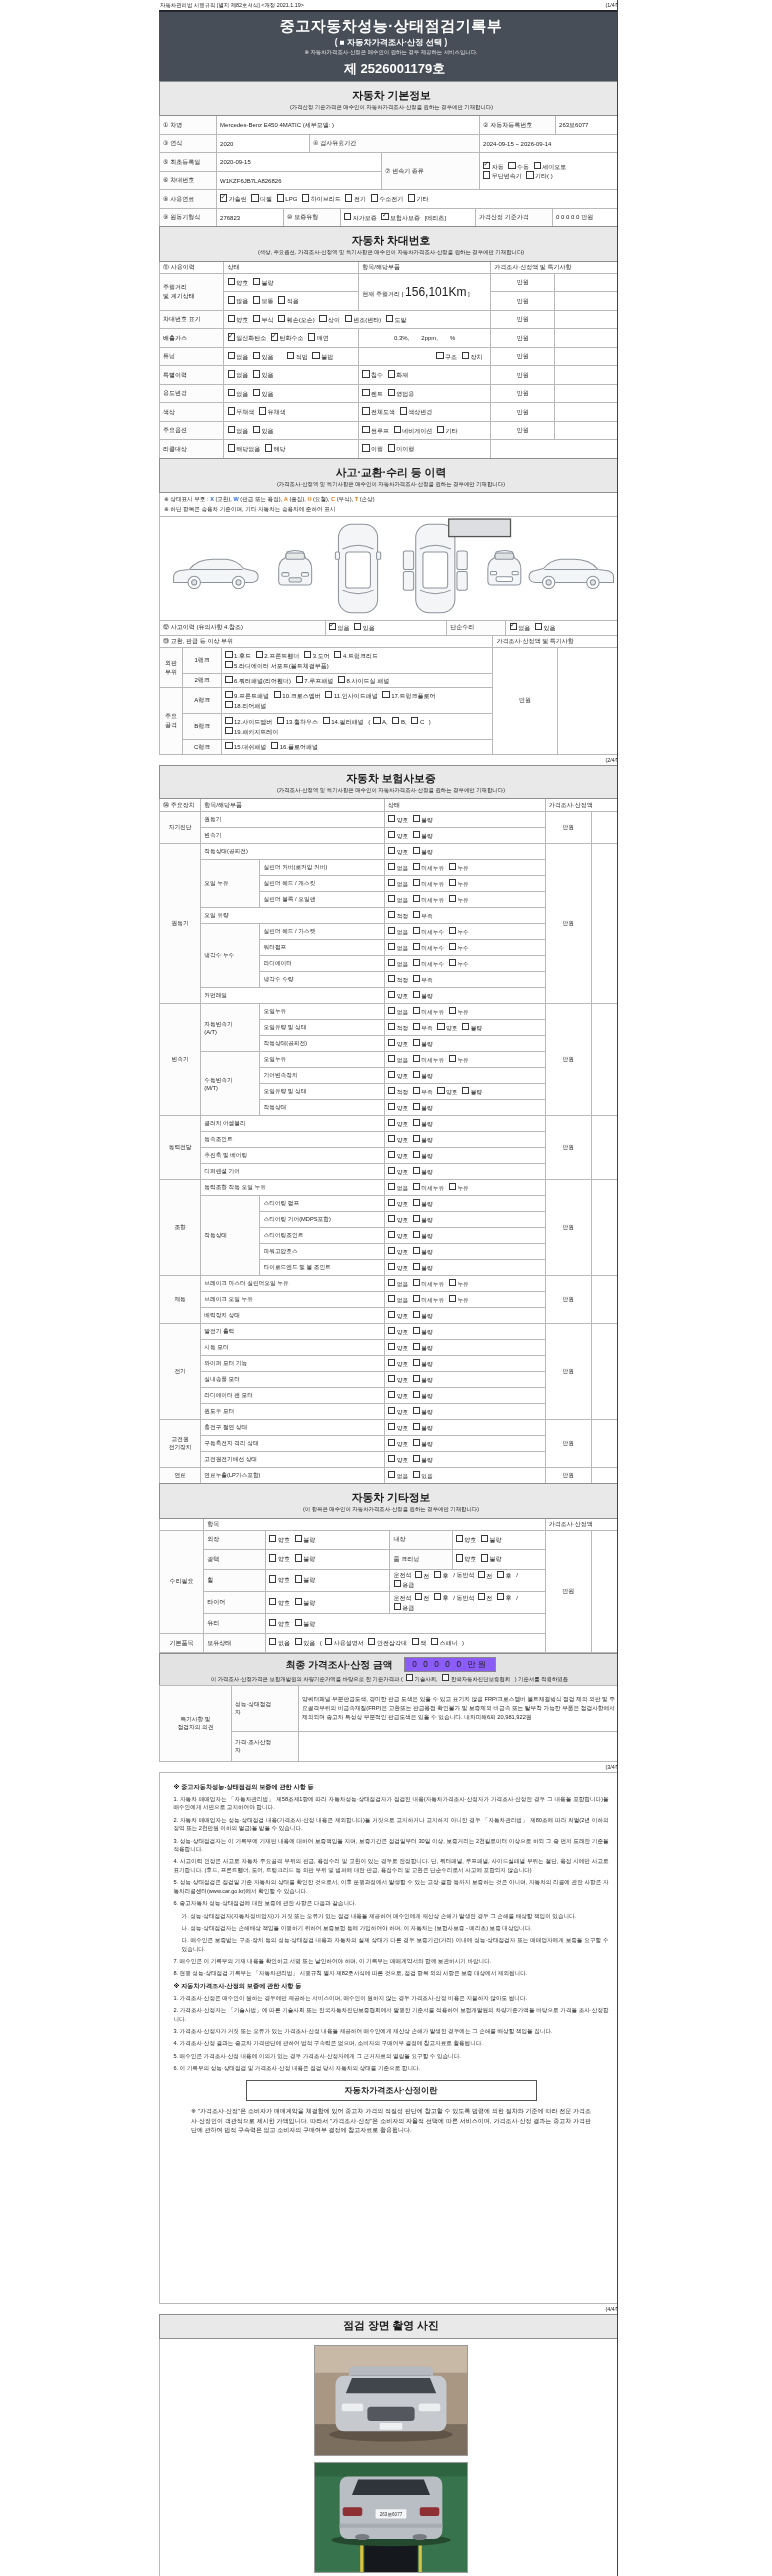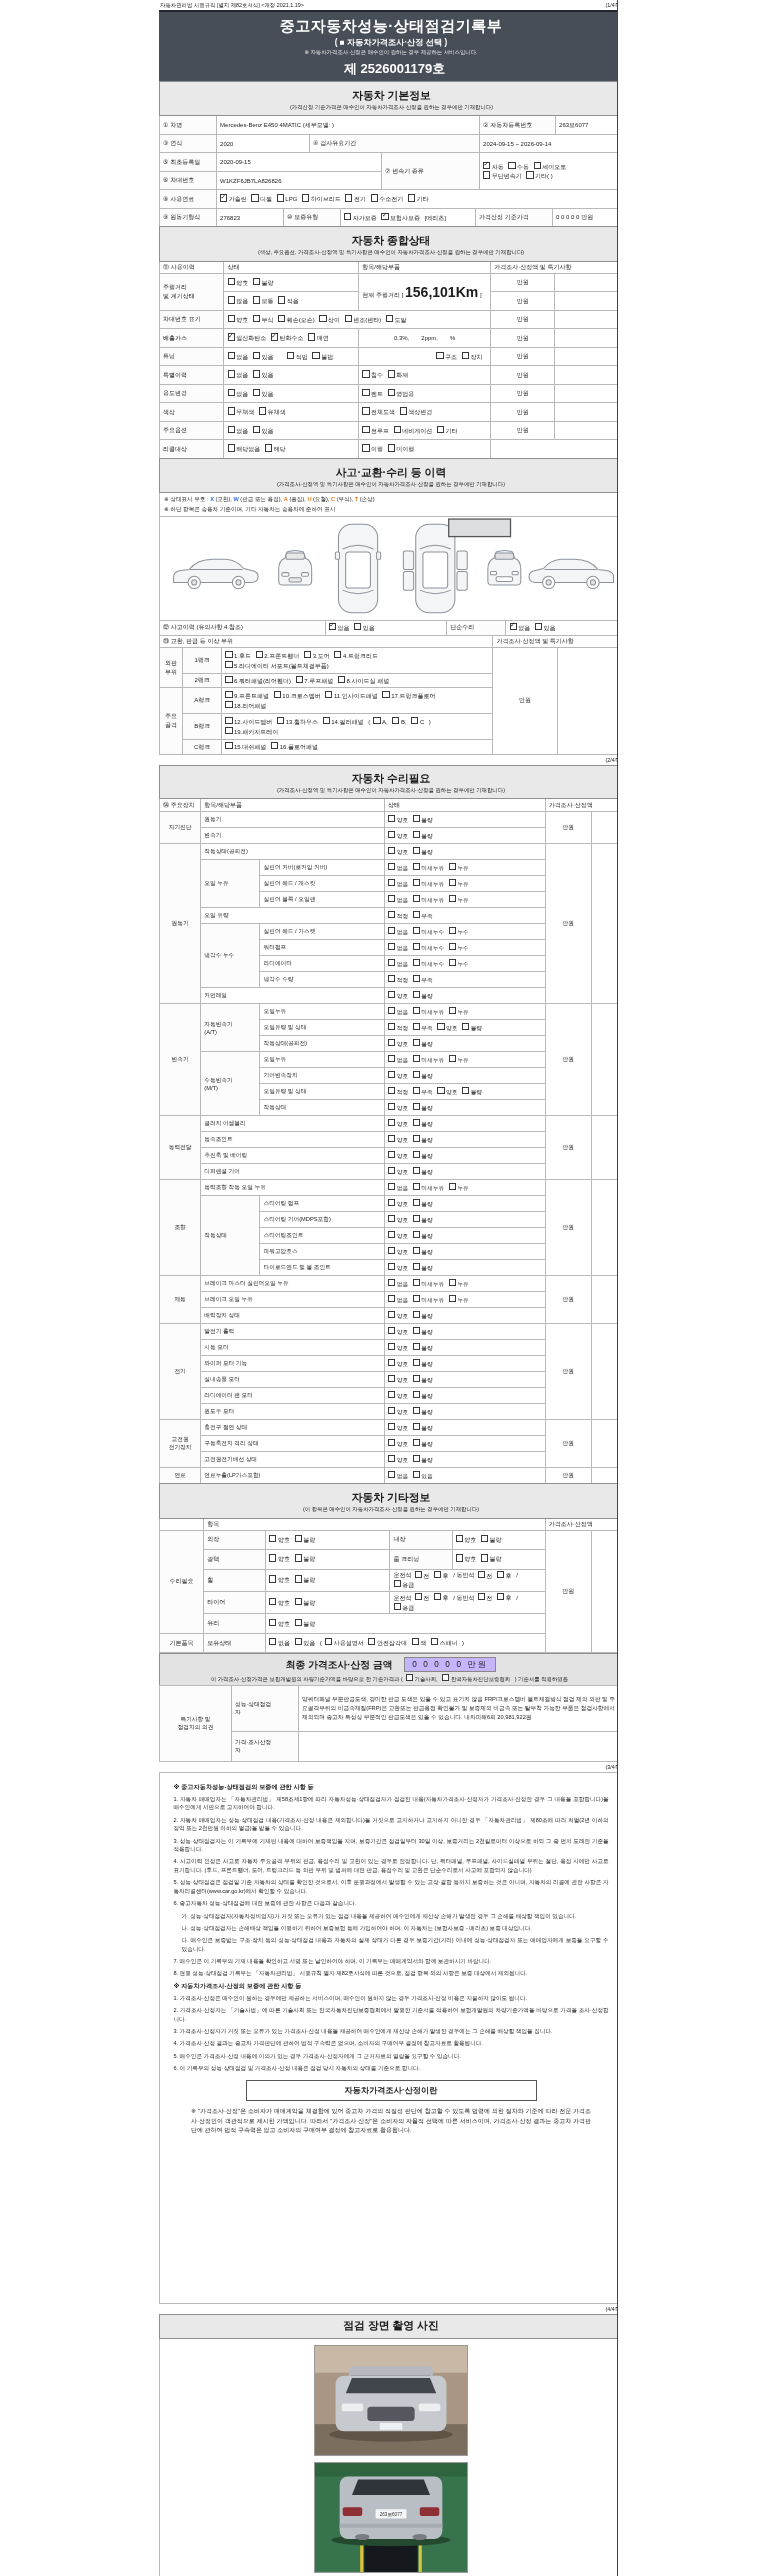--- a/index.html
+++ b/index.html
@@ -20,28 +20,28 @@
   .sec-head .st{font-size:10.8px;font-weight:bold;padding-top:6px;}
   .sec-head .sn{font-size:5.4px;padding:1px 0 3.1px 0;}
   .lab{background:#fcfcfc;}
   .pre{white-space:pre-line;}
   .man{text-align:center;}
   .cb{display:inline-block;width:5.2px;height:5.2px;border:0.8px solid #3a3a3a;background:#fff;margin-right:1.5px;
       vertical-align:-0.5px;position:relative;}
   .cb.ck:after{content:"\2713";position:absolute;left:-0.5px;top:-2.6px;font-size:6.7px;font-weight:bold;color:#111;}
   .opt{margin-right:4.6px;white-space:nowrap;display:inline-block;}
   .plain{margin-right:3.1px;}
-  .mileage-val{font-size:14px;font-weight:bold;}
+  .mileage-val{font-size:12px;font-weight:normal;}
   .pagemark{text-align:right;font-size:5.4px;padding:2.1px 1px;}
   .t1 td{height:15.5px;}
   .ov td{height:15.5px;}
   .rk td{font-size:6px;}
   .detail td{height:14px;padding:0.5px 3.1px;font-size:5.7px;}
   .etc td{height:16.5px;}
-  .amtbox{display:inline-block;background:#c4b5fd;border:0.5px solid #888;padding:1px 7.2px;font-size:8.2px;
+  .amtbox{display:inline-block;background:#8b5cf6;border:0.5px solid #888;padding:1px 7.2px;font-size:8.2px;
           letter-spacing:2.1px;margin-left:9.3px;}
   .finalband{background:#e3e3e3;text-align:center;padding:3.1px 0 2.6px 0;border:0.5px solid #8f8f8f;}
   .finalband .fl{font-size:9.8px;font-weight:bold;display:inline-block;vertical-align:middle;}
   .finalband .fn{font-size:5.4px;margin-top:1.5px;}
   .remarks td{font-size:5.7px;vertical-align:middle;}
   .notice-body{padding:5.2px 13.4px 4.1px 13.4px;min-height:520px;}
   .nh{font-size:6.2px;font-weight:bold;margin:4.1px 0 3.1px 0;}
   .ni{font-size:5.6px;line-height:1.55;margin:0 0 3.6px 0;text-align:justify;}
   .ni.sub{margin-left:8.2px;}
   .defbox{width:289px;margin:7.2px auto 3.1px auto;border:0.8px solid #555;text-align:center;
@@ -141,21 +141,21 @@
     <colgroup>
           <col style="width:64px">
           <col style="width:134px">
           <col style="width:131px">
           <col style="width:64px">
           <col style="width:67px">
         </colgroup>
     <tbody>
           <tr>
             <td colspan="5" class="sec-head">
-      <div class="st">자동차 종합상태</div>
+      <div class="st">자동차 차대번호</div>
       <div class="sn">(색상, 주요옵션, 가격조사·산정액 및 특기사항은 매수인이 자동차가격조사·산정을 원하는 경우에만 기재합니다)</div>
     </td>
           </tr>
     <tr style="height:12.4px">
       <th>⑪ 사용이력</th>
       <th>상태</th>
       <th>항목/해당부품</th>
       <th colspan="2">가격조사·산정액 및 특기사항</th>
     </tr>
     <tr>
@@ -377,21 +377,21 @@
           <col style="width:41px">
           <col style="width:59px">
           <col style="width:124px">
           <col style="width:160px">
           <col style="width:46px">
           <col style="width:31px">
         </colgroup>
     <tbody>
           <tr>
             <td colspan="6" class="sec-head">
-      <div class="st">자동차 수리필요</div>
+      <div class="st">자동차 보험사보증</div>
       <div class="sn">(가격조사·산정액 및 특기사항은 매수인이 자동차가격조사·산정을 원하는 경우에만 기재합니다)</div>
     </td>
           </tr>
     <tr style="height:13.4px">
       <th>⑭ 주요장치</th>
       <th colspan="2">항목/해당부품</th>
       <th>상태</th>
       <th colspan="2">가격조사·산정액</th>
     </tr>
     </tbody>

